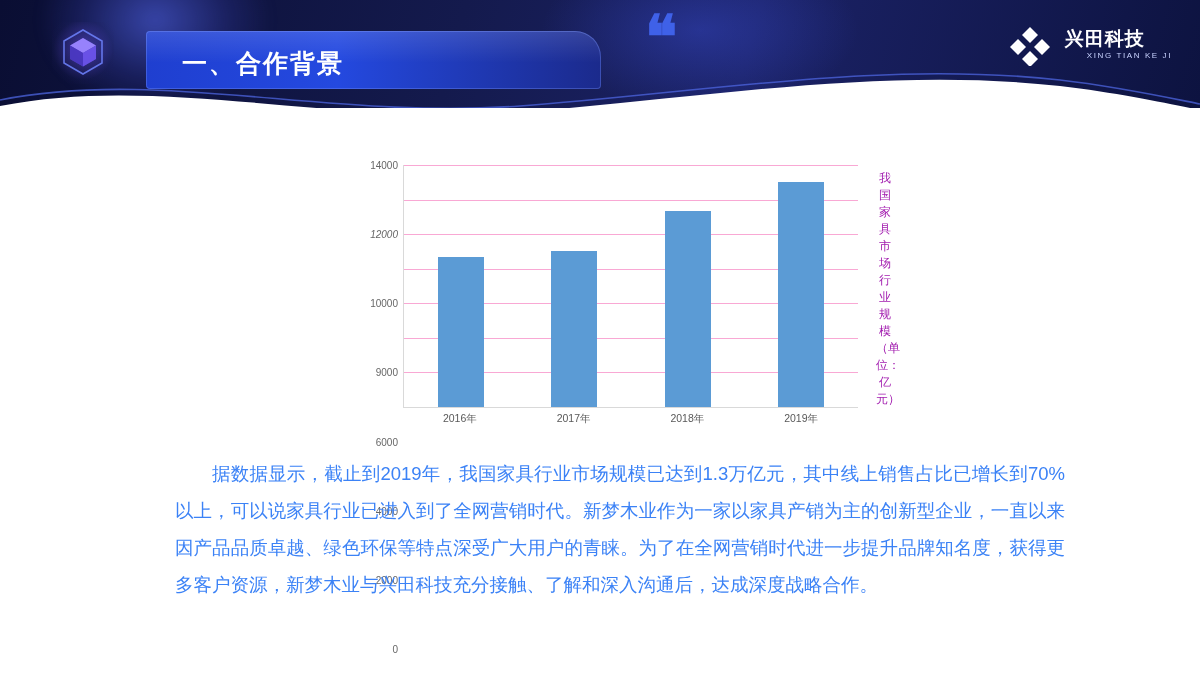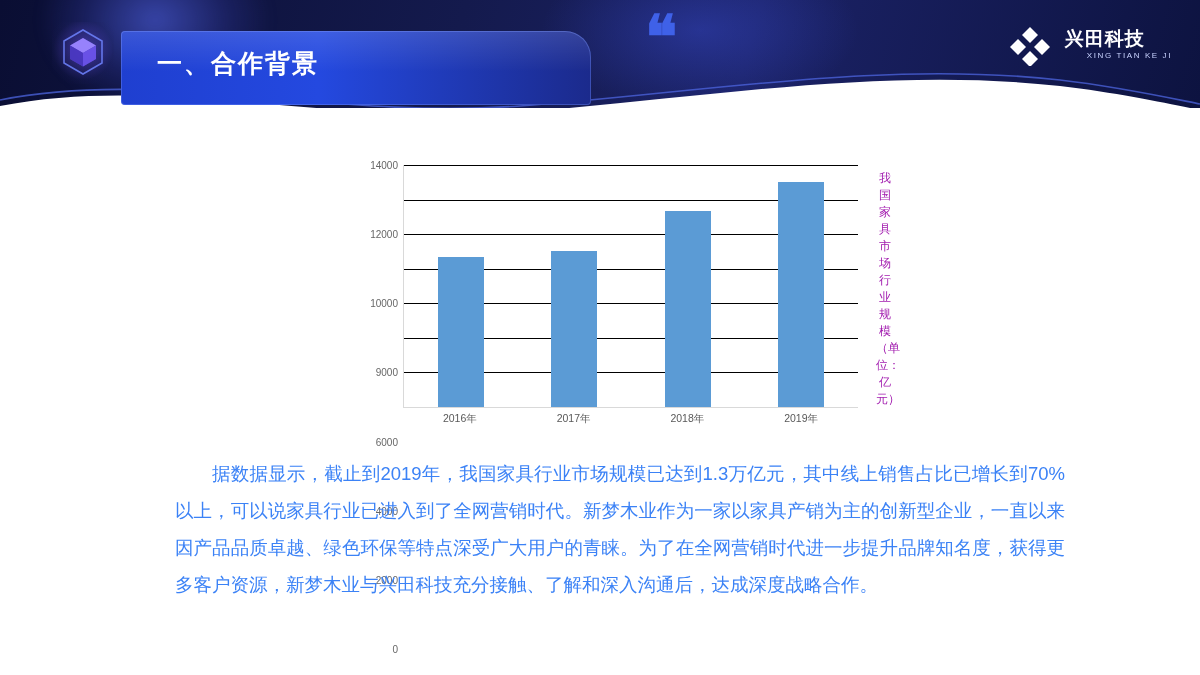--- a/index.html
+++ b/index.html
@@ -57,26 +57,25 @@
     left: 52px; top: 22px;
     width: 62px; height: 62px;
     border-radius: 6px;
     background: radial-gradient(circle at 50% 45%, rgba(120,90,255,0.45) 0%, rgba(30,30,90,0.15) 65%, rgba(10,14,51,0) 80%);
   }
   .cube-badge svg { position:absolute; left:0; top:0; }
 
   
   .title-plate {
     position: absolute;
-    left: 121px; top: 31px;
-    width: 455px; height: 74px;
+    left: 146px; top: 31px;
+    width: 455px; height: 58px;
     background: linear-gradient(90deg, #1f3fd0 0%, #2449e0 42%, #1b2a8c 100%);
     border-radius: 4px 26px 4px 4px;
     box-shadow: 0 0 0 1px rgba(120,150,255,.35) inset;
-    padding-left: 15px;
   }
   .title-plate-inner {
     position: absolute;
     left: 0; top: 0; right: 0; bottom: 0;
     border-radius: 4px 26px 4px 4px;
     background: linear-gradient(180deg, rgba(255,255,255,.12) 0%, rgba(255,255,255,0) 55%);
   }
   .slide-title {
     position: absolute;
     left: 36px; top: 16px;
@@ -135,21 +134,21 @@
     left: 63px; top: 15px;
     width: 455px; height: 243px;
     border-left: 1px solid #d9d9d9;
     border-bottom: 1px solid #d9d9d9;
     box-sizing: border-box;
   }
   .gridline {
     position: absolute;
     left: 0; right: 0;
     height: 1px;
-    background: #000000;
+    background: #f9a8d4;
   }
   .ytick {
     position: absolute;
     right: 100%;
     margin-right: 6px;
     transform: translateY(-50%);
     font-size: 10px;
     color: #666;
     white-space: nowrap;
   }
@@ -268,21 +267,21 @@
       <div class="gridline" style="top: 138.286px;">
         <div class="ytick" style="top: 138.286px;">6000</div>
       </div>
       <div class="gridline" style="top: 103.714px;">
         <div class="ytick" style="top: 103.714px;">9000</div>
       </div>
       <div class="gridline" style="top: 69.1429px;">
         <div class="ytick" style="top: 69.1429px;">10000</div>
       </div>
       <div class="gridline" style="top: 34.5714px;">
-        <div class="ytick" style="top: 34.5714px;">12000</div>
+        <div class="ytick" style="top: 34.5714px; font-style: italic;">12000</div>
       </div>
       <div class="gridline" style="top: 0px;">
         <div class="ytick" style="top: 0px;">14000</div>
       </div>
       <div class="bars">
         <div class="bar-slot">
           <div class="bar" title="2016年: 8650" style="height: 149.521px; background: rgb(91, 155, 213);"></div>
         </div>
         <div class="bar-slot">
           <div class="bar" title="2017年: 9050" style="height: 156.436px; background: rgb(91, 155, 213);"></div>

